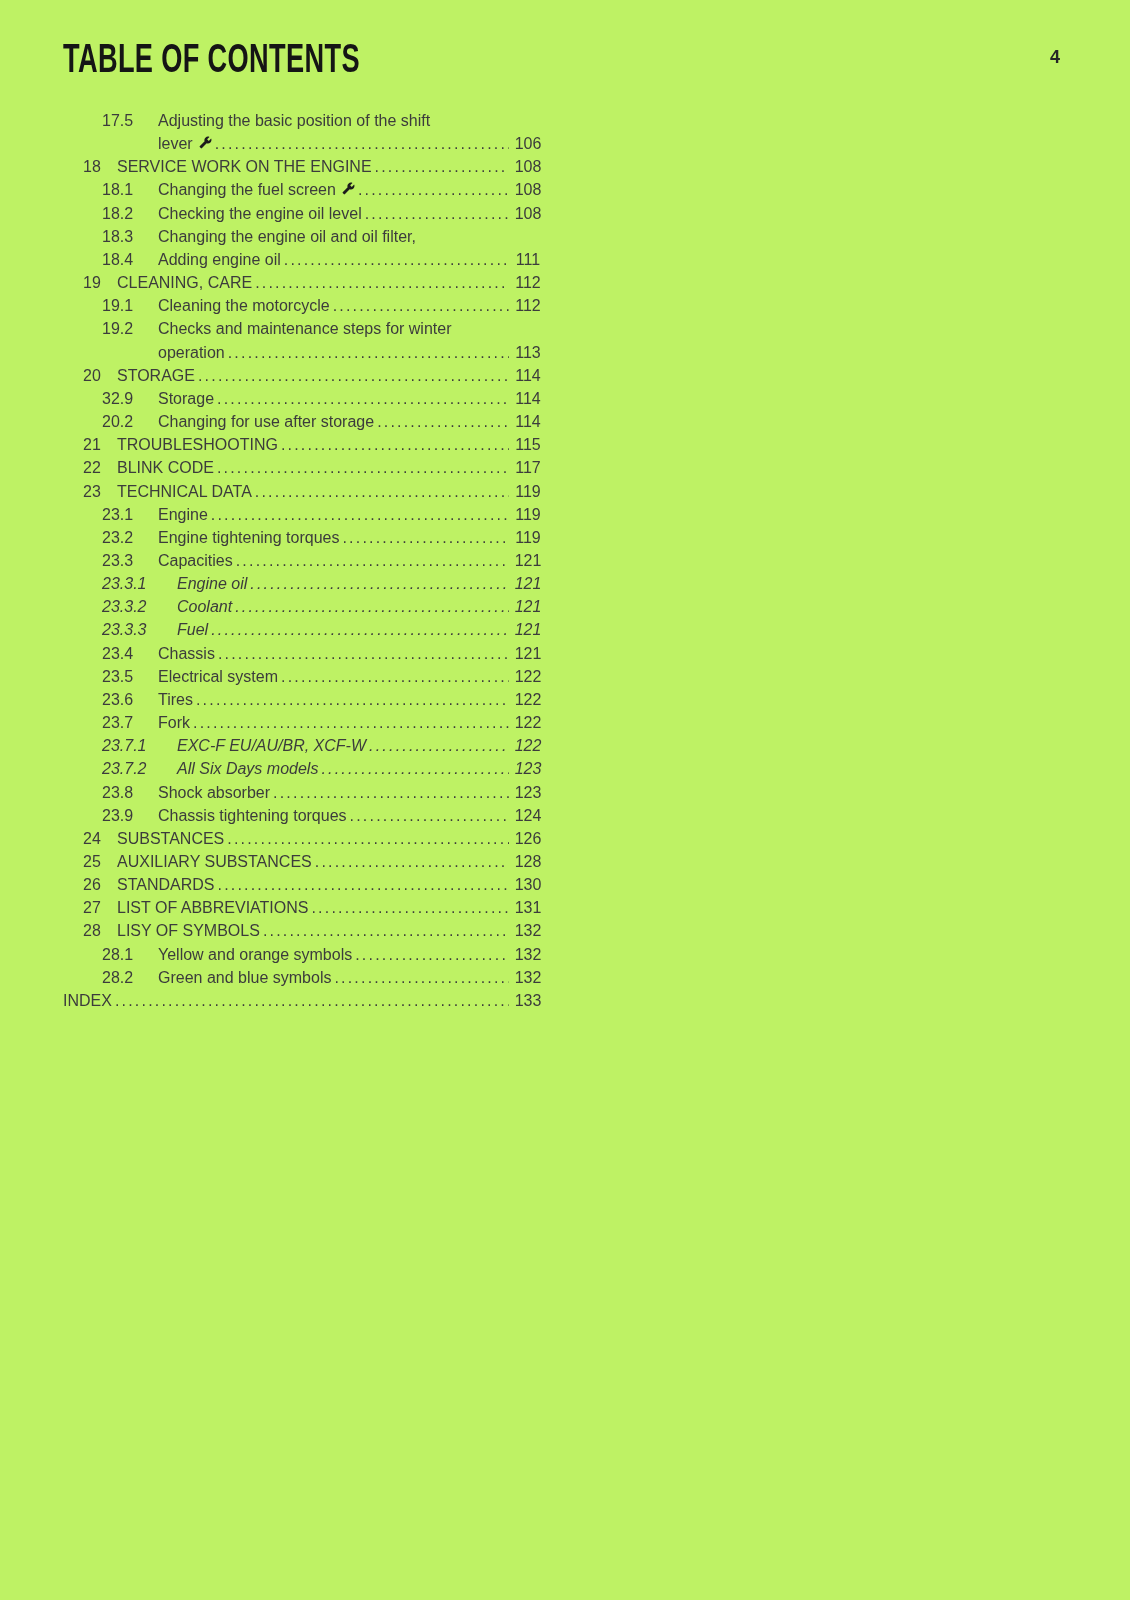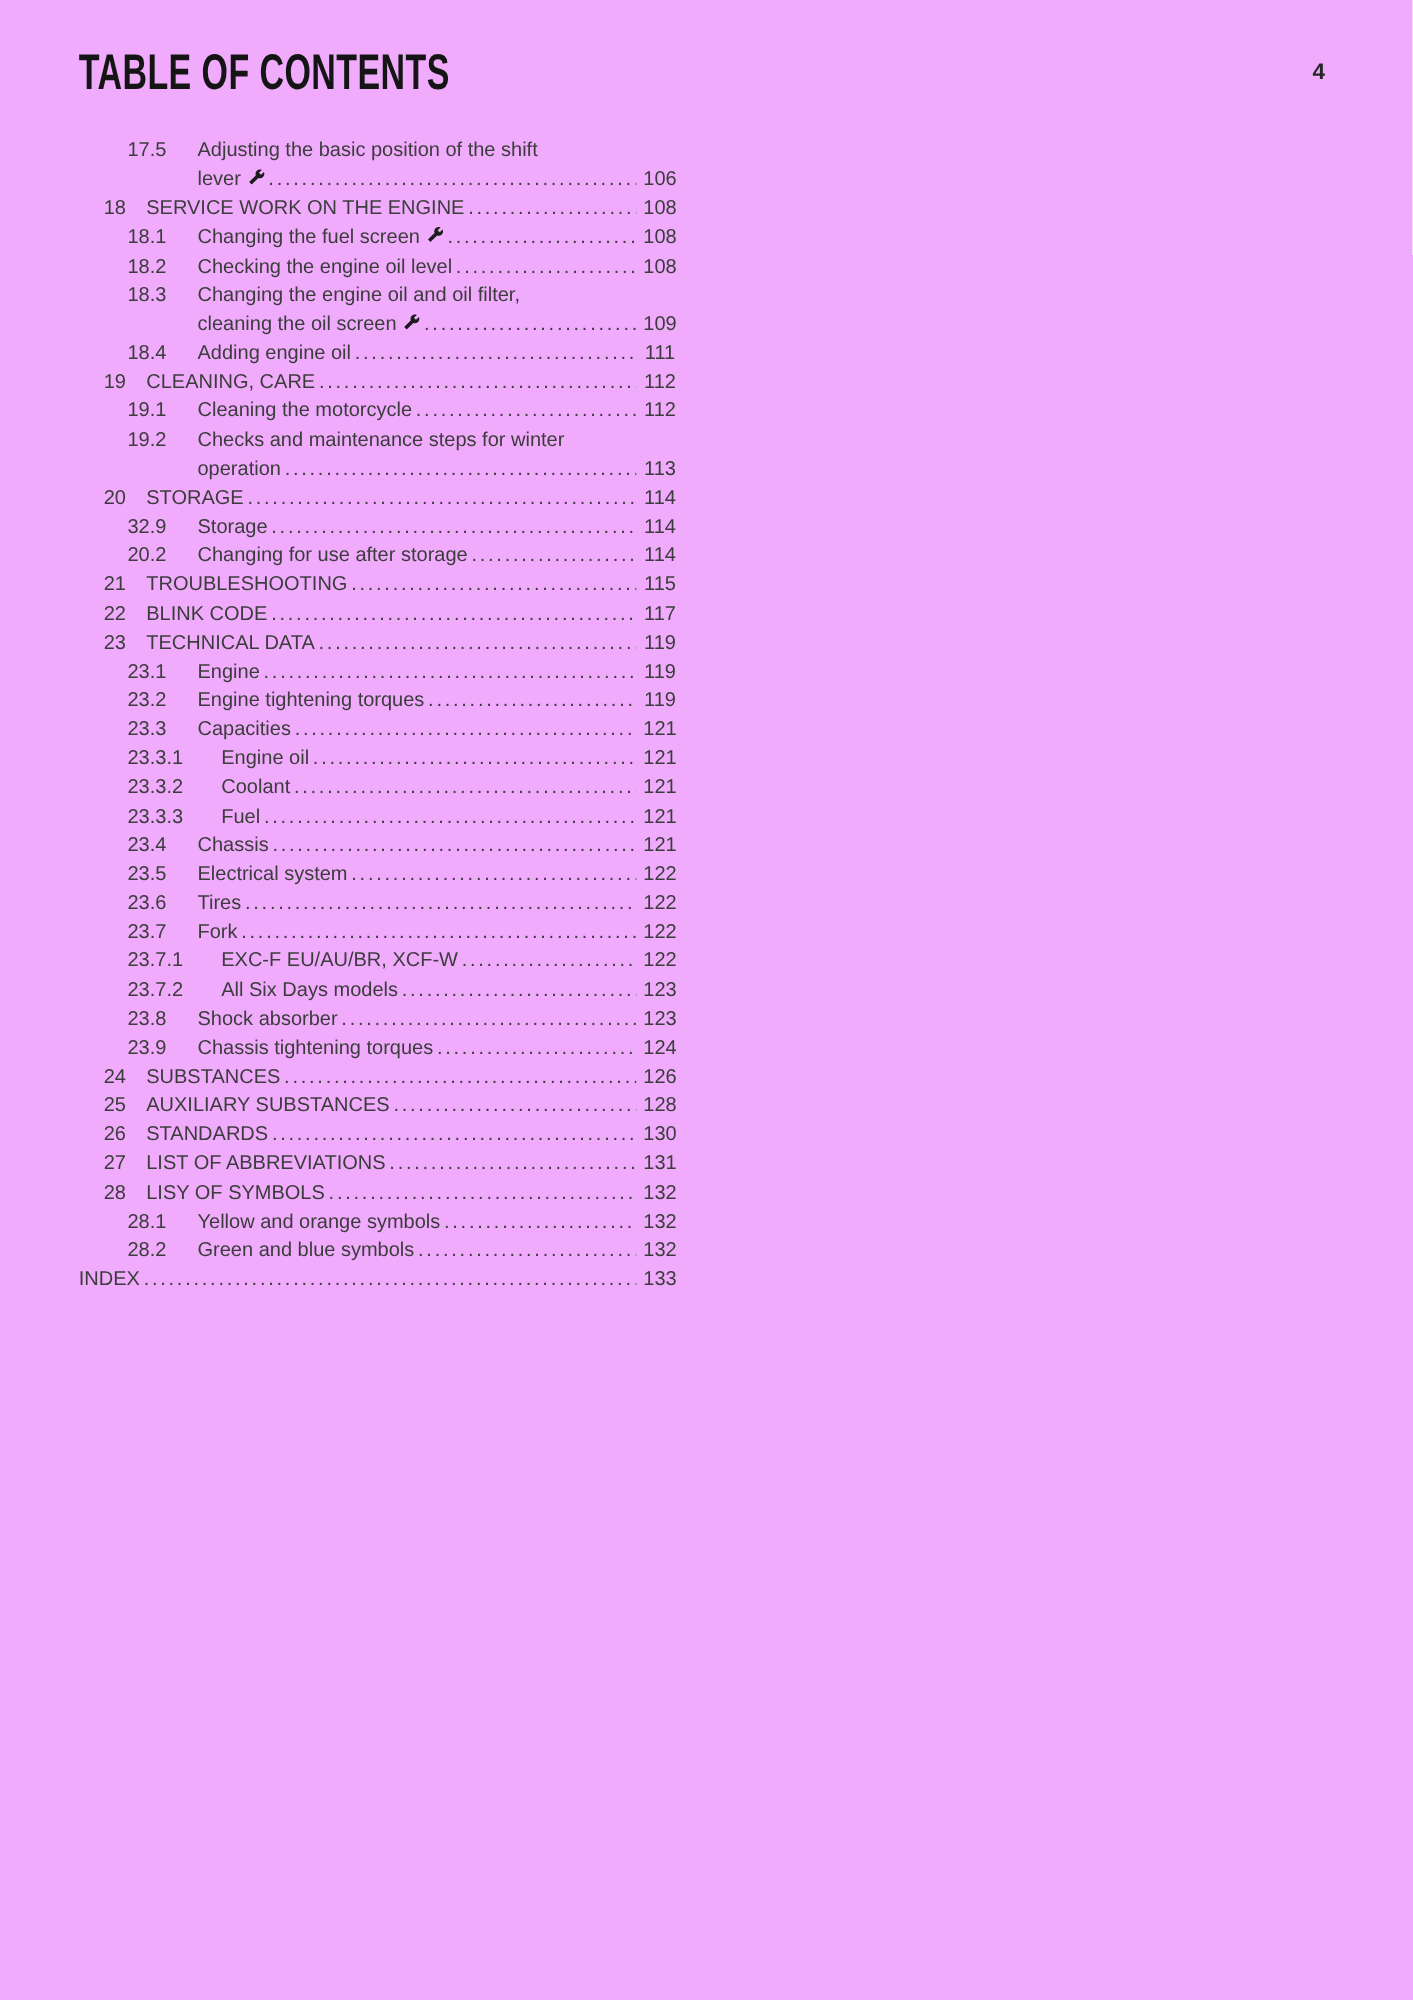--- a/index.html
+++ b/index.html
@@ -1,20 +1,20 @@
 <!DOCTYPE html>
 <html><head>
 <meta charset="utf-8">
 <style>
   html, body { margin: 0; padding: 0; background: #ffffff; }
   .page {
     position: relative;
     width: 1130px;
     height: 1600px;
-    background: #f0abfc;
+    background: #bef264;
     font-family: "Liberation Sans", sans-serif;
     overflow: hidden;
   }
   .doc-title {
     position: absolute;
     left: 63px;
     top: 38px;
     font-size: 40px;
     font-weight: bold;
     line-height: 1;
@@ -41,21 +41,21 @@
     top: 109px;
     width: 479px;
     font-size: 16px;
     line-height: 23.15px;
     color: #3c3c3c;
   }
   .row { display: flex; align-items: flex-start; }
   .row .num { flex: 0 0 auto; }
   .l0 .num { width: 34px; margin-left: 20px; }
   .l1 { padding-left: 39px; } .l1 .num { width: 56px; }
-  .l2 { padding-left: 39px; } .l2 .num { width: 75px; }
+  .l2 { padding-left: 39px; font-style: italic; } .l2 .num { width: 75px; }
   .lindex { padding-left: 0; }
   .body { flex: 1 1 auto; min-width: 0; }
   .tline { white-space: nowrap; }
   .lline { display: flex; align-items: baseline; }
   .txt { flex: 0 0 auto; white-space: nowrap; }
   .wrench { flex: 0 0 auto; margin-left: 6px; }
   .wrench svg { display: block; transform: scaleX(-1); }
   .dots {
     flex: 1 1 auto;
     min-width: 0;
@@ -125,30 +125,20 @@
             <span class="txt">Checking the engine oil level</span>
             <span class="dots"></span>
             <span class="pg">108</span>
           </div>
         </div>
       </div>
       <div class="row l1">
         <span class="num">18.3</span>
         <div class="body">
           <div class="tline">Changing the engine oil and oil filter,</div>
-          <div class="lline">
-            <span class="txt">cleaning the oil screen</span>
-            <span class="wrench">
-              <svg viewBox="0 0 24 24" width="13" height="13" aria-hidden="true">
-                <path fill="#1c1c1c" d="M22.7 19l-9.1-9.1c.9-2.3.4-5-1.5-6.9-2-2-5-2.4-7.4-1.3L9 6 6 9 1.6 4.7C.4 7.1.9 10.1 2.9 12.1c1.9 1.9 4.6 2.4 6.9 1.5l9.1 9.1c.4.4 1 .4 1.4 0l2.3-2.3c.5-.4.5-1.1.1-1.4z"></path>
-              </svg>
-            </span>
-            <span class="dots"></span>
-            <span class="pg">109</span>
-          </div>
         </div>
       </div>
       <div class="row l1">
         <span class="num">18.4</span>
         <div class="body">
           <div class="lline">
             <span class="txt">Adding engine oil</span>
             <span class="dots"></span>
             <span class="pg">111</span>
           </div>

